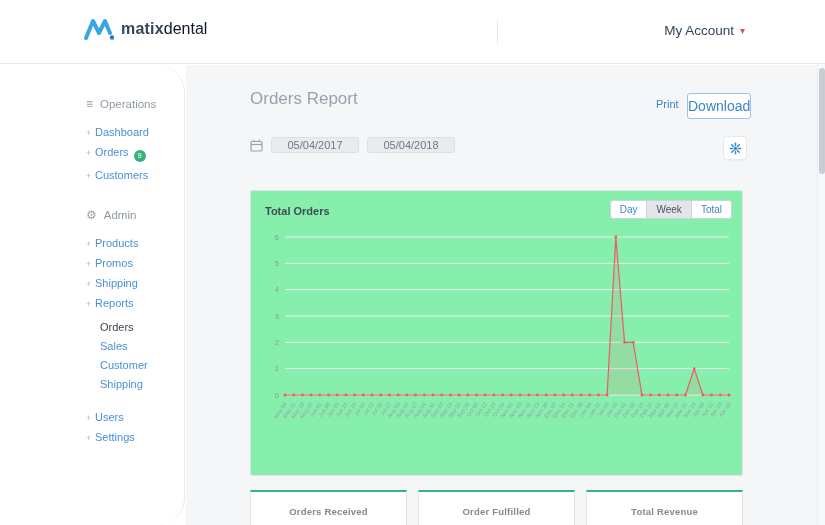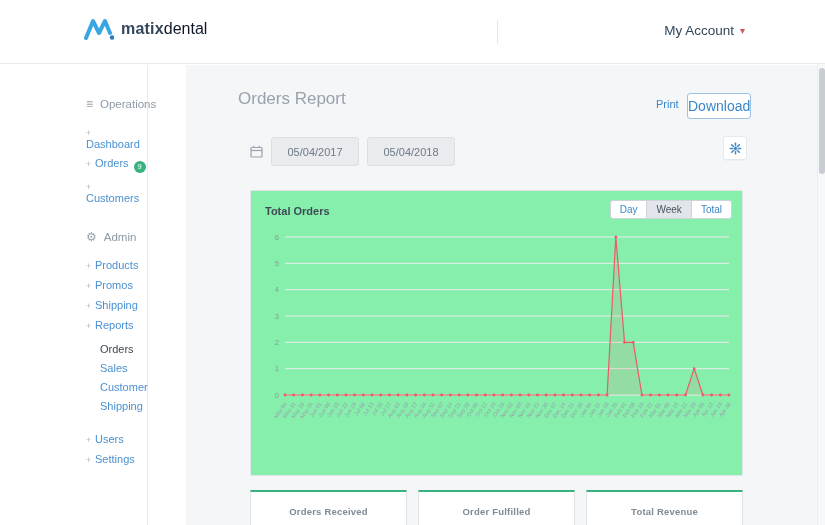--- a/index.html
+++ b/index.html
@@ -11,46 +11,46 @@
             border-bottom:1px solid #e7eaee; z-index:5; }
   .logo { position:absolute; left:84px; top:18px; display:flex; align-items:center; cursor:pointer; }
   .logo svg { margin-right:7px; }
   .logo-matix { font-size:16px; font-weight:bold; color:#33475b; letter-spacing:.2px; }
   .logo-dental { font-size:16px; font-weight:normal; color:#0f172a; }
   .header-divider { position:absolute; left:497px; top:20px; width:1px; height:24px; background:#e3e7eb; }
   .account { position:absolute; right:80px; top:23px; font-size:13.5px; color:#33475b; cursor:pointer; }
   .account .caret { color:#d25a5a; font-size:10px; margin-left:6px; vertical-align:1px; }
 
   
-  .sidebar { position:absolute; top:65px; left:0; width:148px; bottom:0; background:#fff;
-             border-right:1px solid #e7eaee; padding:32px 0 0 86px; font-size:11px; }
+  .sidebar { position:absolute; top:65px; left:0; width:185px; bottom:0; background:#fff;
+             border-right:1px solid #e7eaee; padding:32px 0 0 86px; font-size:11px;border-radius:27px; }
   .side-section { margin-bottom:26px; }
   .side-section-head { color:#8d99a6; font-size:11.5px; margin-bottom:16px; }
   .side-section-head .sicon { color:#97a2ad; margin-right:7px; font-size:12px; }
   .side-item { color:#4a90d2; margin-bottom:8px; line-height:11px; cursor:pointer; }
   .side-item .bullet { color:#b3bcc5; font-size:9px; display:inline-block; width:9px; }
   .badge { display:inline-block; background:#36b37e; color:#fff; border-radius:50%;
            width:12px; height:12px; line-height:12px; font-size:7.5px; text-align:center;
            margin-left:5px; vertical-align:-2px; }
   .subnav { margin:12px 0 14px 14px; }
   .subnav .side-item { margin-bottom:8px; }
   .side-item.active { color:#3d4852; }
   .gap-before { margin-top:22px; }
 
   
   .main { position:absolute; left:186px; top:65px; right:0; bottom:0; background:#f5f6f8; }
-  .page-title { position:absolute; left:52px; top:24px; font-size:17px; color:#98a2ad; font-weight:400; }
+  .page-title { position:absolute; left:64px; top:24px; font-size:17px; color:#98a2ad; font-weight:400; }
   .print-link { position:absolute; left:470px; top:33px; font-size:11px; color:#3a87c8; cursor:pointer; }
   .download-btn { position:absolute; left:501px; top:28px; background:#fff; border:1px solid #9cc3e5;
                   color:#3a87c8; font-size:14px; border-radius:3px; padding:4px 0; cursor:pointer;
                   font-family:"Liberation Sans", sans-serif; }
 
   .date-row { position:absolute; left:64px; top:72px; display:flex; align-items:center; }
   .cal-icon { margin-right:8px; display:inline-flex; }
-  .date-input { width:88px; height:29px; background:#e9ebef; border:1px solid #dcdfe3; border-radius:3px;
+  .date-input { width:88px; height:16px; background:#e9ebef; border:1px solid #dcdfe3; border-radius:3px;
                 color:#6f7a86; font-size:11px; text-align:center; margin-right:8px;
                 font-family:"Liberation Sans", sans-serif; }
   .gear-btn { position:absolute; left:537px; top:71px; width:24px; height:24px; background:#fff;
               border:1px solid #e6e9ec; border-radius:3px; display:flex; align-items:center;
               justify-content:center; cursor:pointer; box-shadow:0 1px 1px rgba(0,0,0,.03); }
 
   
   .chart-card { position:absolute; left:64px; top:125px; width:493px; height:286px; background:#86efac;
                 border:1px solid #e0e4e8; border-radius:2px; }
   .chart-title { position:absolute; left:14px; top:14px; font-size:11px; font-weight:bold; color:#3e4a56; }

